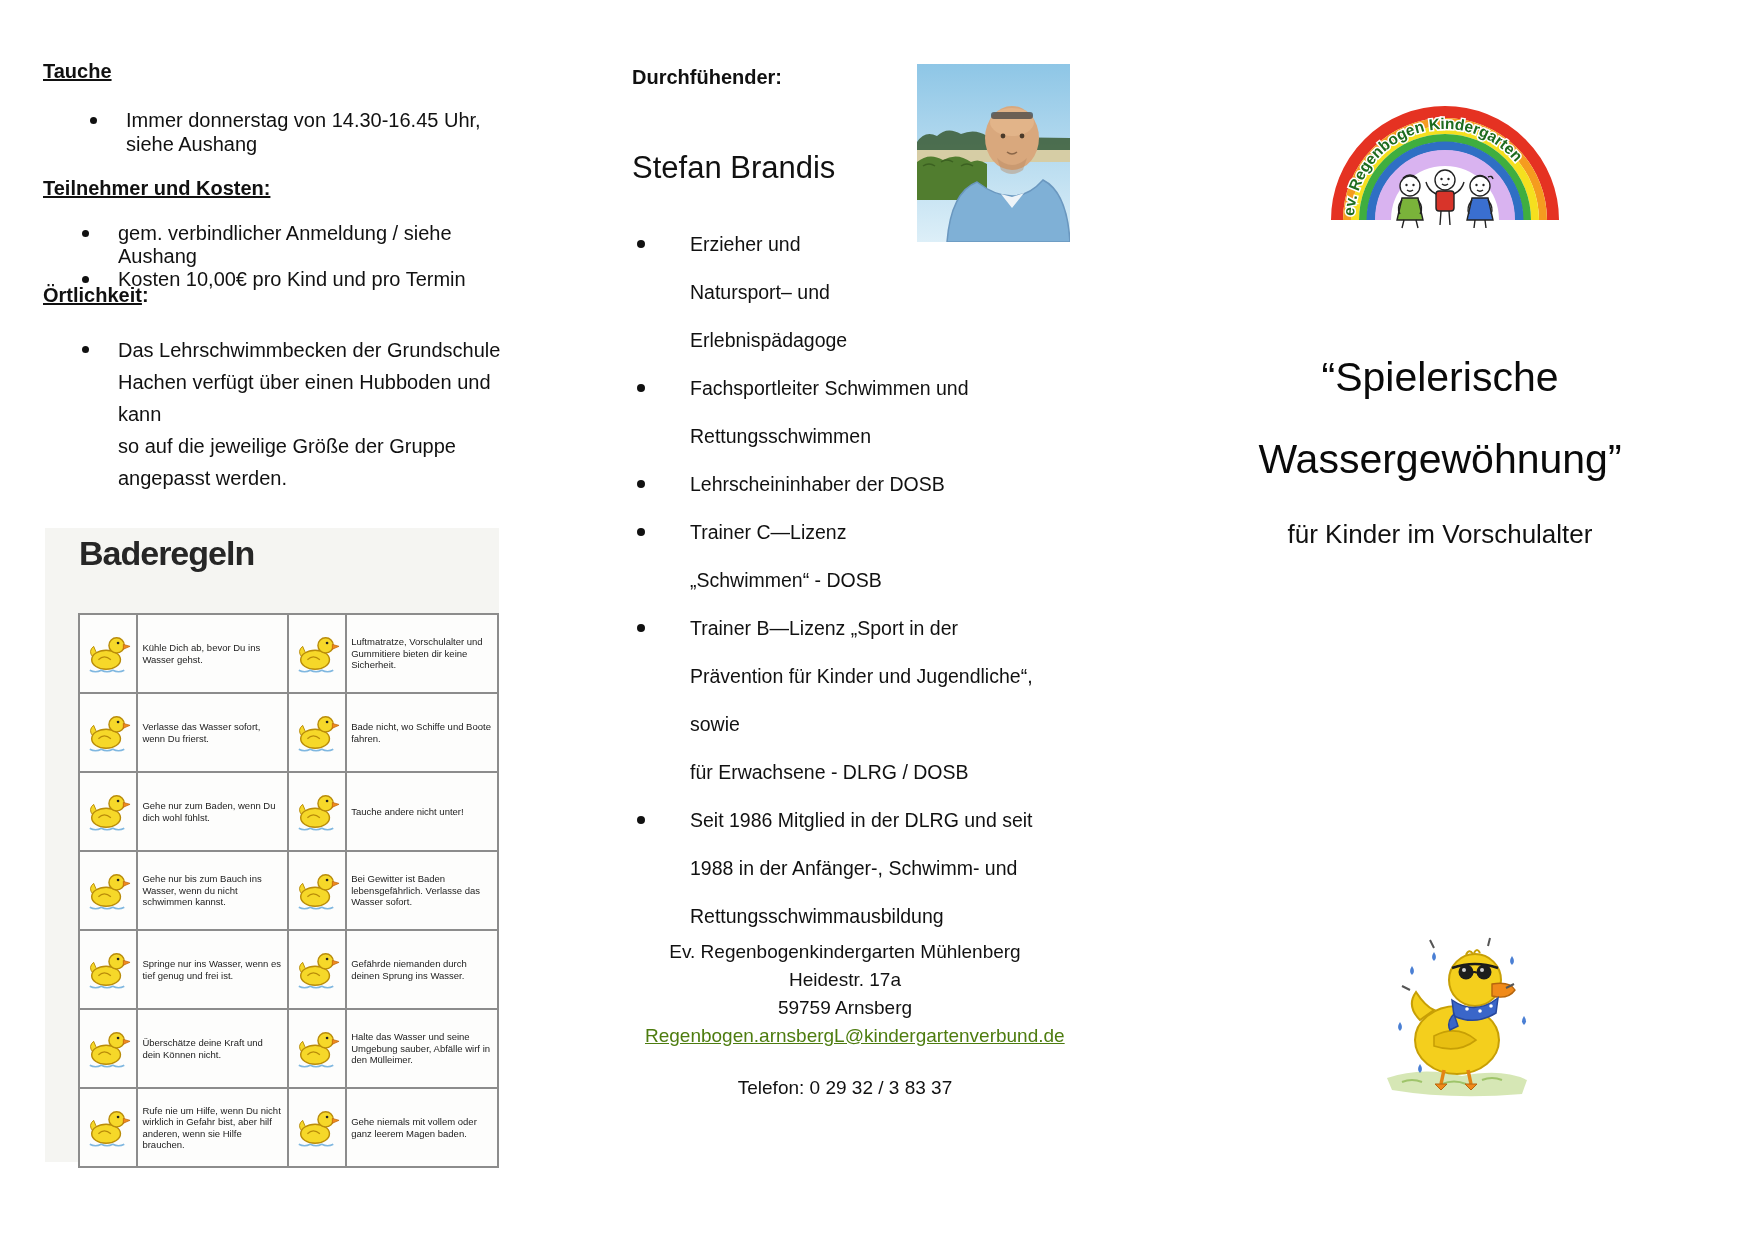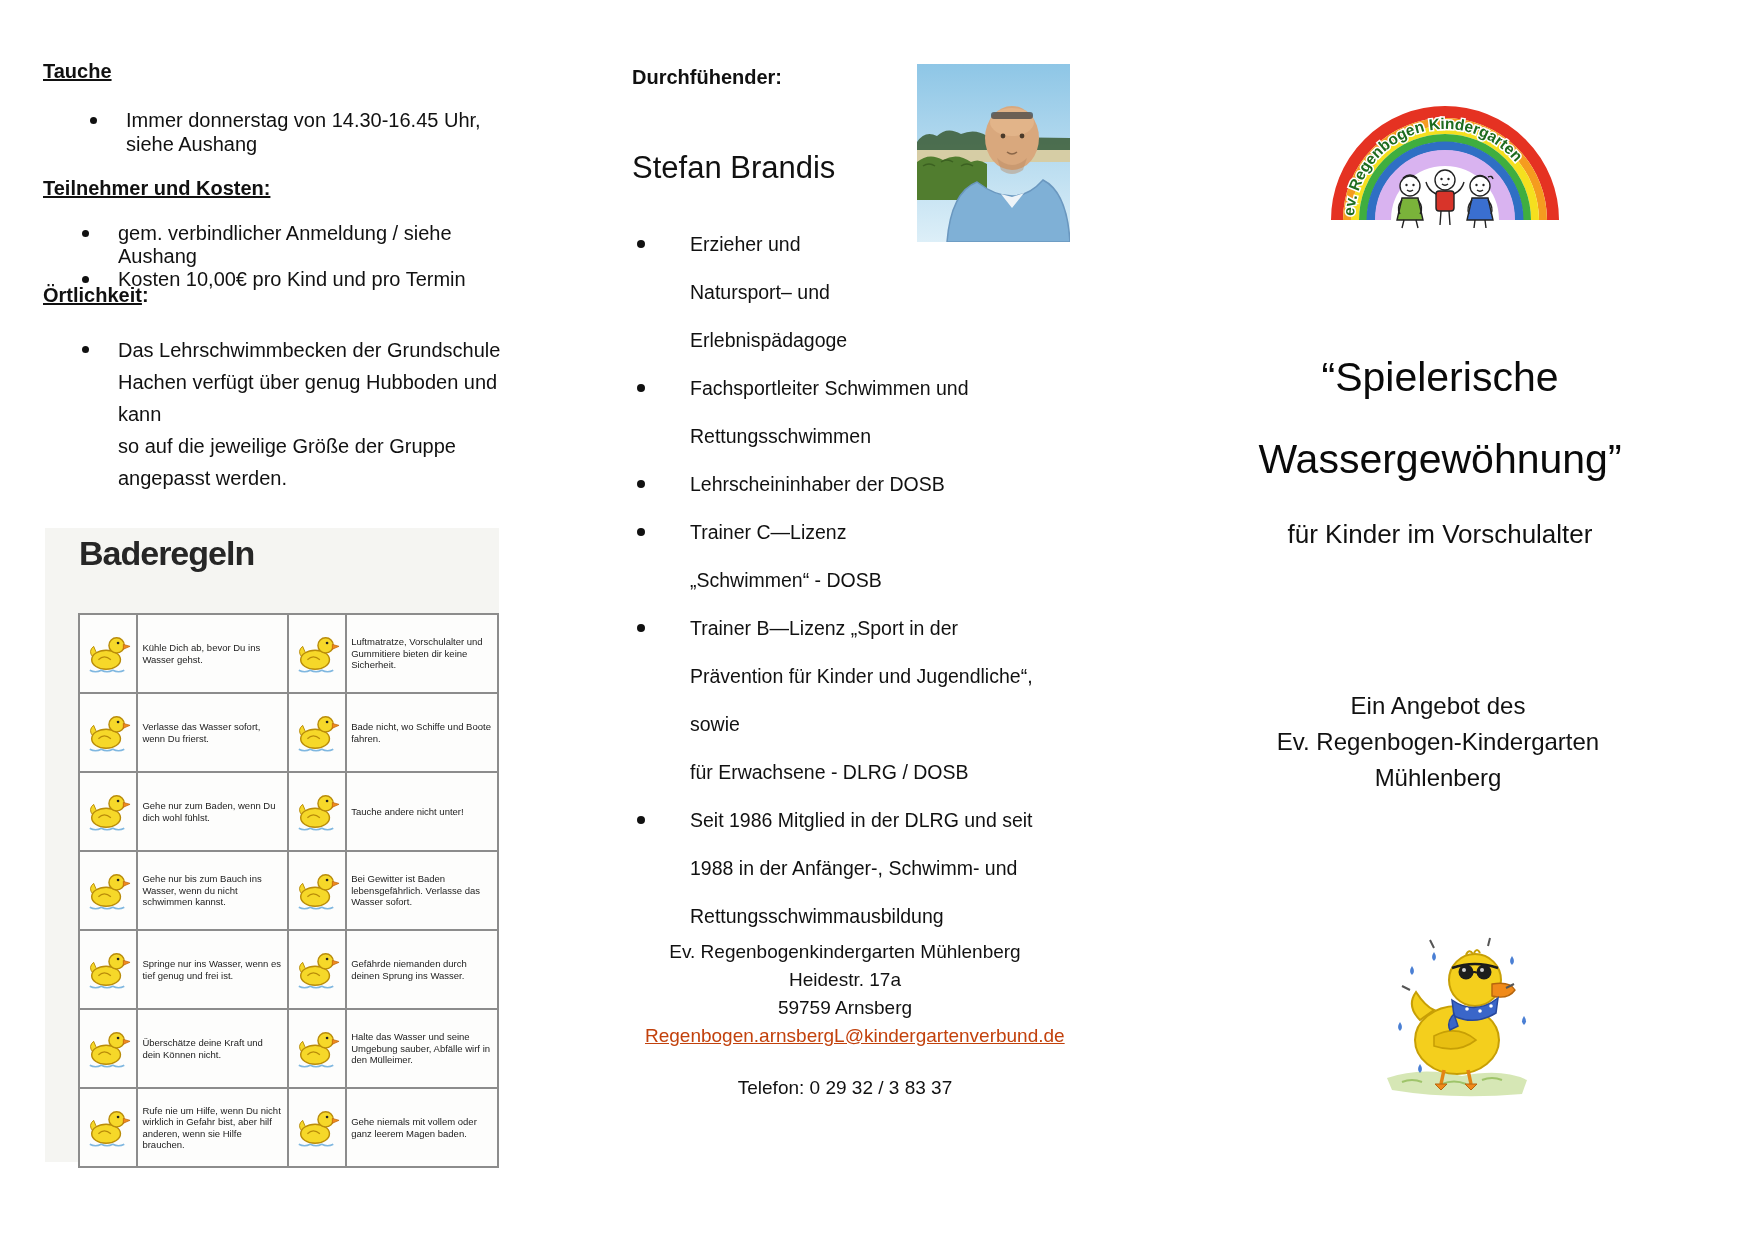--- a/index.html
+++ b/index.html
@@ -26,21 +26,21 @@
   td.txt{width:148px;font-size:9.5px;line-height:11.5px;color:#222;padding:2px 4px;}
   svg.duck{width:48px;height:46px;display:block;margin:0 auto;}
   
   .mlabel{position:absolute;left:632px;top:66px;font-size:20px;font-weight:bold;}
   .mname{position:absolute;left:632px;top:150px;font-size:31px;}
   .photo{position:absolute;left:917px;top:64px;width:153px;height:178px;}
   ul.mlist{position:absolute;left:632px;top:220px;list-style:none;margin:0;padding:0;width:430px;}
   ul.mlist li{position:relative;padding-left:58px;white-space:pre-line;font-size:19.5px;line-height:48px;}
   ul.mlist li::before{content:"";position:absolute;left:5px;top:20px;width:8px;height:8px;border-radius:50%;background:#111;}
   .addr{position:absolute;left:645px;top:938px;width:400px;text-align:center;font-size:19px;line-height:28px;}
-  .addr a{color:#c2410c;text-decoration:underline;cursor:pointer;}
+  .addr a{color:#4d7c0f;text-decoration:underline;cursor:pointer;}
   .phone{margin-top:24px;}
   
   .logo{position:absolute;left:1330px;top:70px;width:230px;height:160px;}
   .rtitle{position:absolute;left:1225px;top:336px;width:430px;text-align:center;font-size:41px;line-height:82px;color:#0a0a0a;}
   .rsub{position:absolute;left:1225px;top:519px;width:430px;text-align:center;font-size:26px;}
   .roffer{position:absolute;left:1228px;top:688px;width:420px;text-align:center;font-size:24px;line-height:36px;}
   .bigduck{position:absolute;left:1372px;top:928px;width:165px;height:175px;}
 </style>
 </head>
 <body>
@@ -72,21 +72,21 @@
 
   <ul class="blist lh23" style="left:43px;top:222px">
     <li>gem. verbindlicher Anmeldung / siehe Aushang</li>
     <li>Kosten 10,00€ pro Kind und pro Termin</li>
   </ul>
 
   <div class="lhead" style="left:43px;top:284px"><span class="u">Örtlichkeit</span><span>:</span></div>
 
   <ul class="blist lh32" style="left:43px;top:334px">
     <li>Das Lehrschwimmbecken der Grundschule
-Hachen verfügt über genug Hubboden und kann
+Hachen verfügt über einen Hubboden und kann
 so auf die jeweilige Größe der Gruppe
 angepasst werden.</li>
   </ul>
 
   <div class="bblock">
     <div class="btitle">Baderegeln</div>
     <table class="rules">
       <tbody>
         <tr>
           <td class="icn">
@@ -280,25 +280,20 @@
     </g>
   </svg>
 
   <div class="rtitle">
     <div>“Spielerische</div>
     <div>Wassergewöhnung”</div>
   </div>
 
   <div class="rsub">für Kinder im Vorschulalter</div>
 
-  <div class="roffer">
-    <div>Ein Angebot des</div>
-    <div>Ev. Regenbogen-Kindergarten</div>
-    <div>Mühlenberg</div>
-  </div>
 
   <svg class="bigduck" viewBox="0 0 165 175">
     <path d="M15 150 Q50 138 90 148 Q130 140 155 152 L150 166 Q80 172 20 162 Z" fill="#cfe3a8" opacity="0.85"></path>
     <path d="M30 154 q10 -4 20 0 M70 156 q12 -5 24 0 M110 152 q10 -4 20 0" stroke="#9fc46a" stroke-width="2" fill="none"></path>
     <path d="M48 92 Q34 78 44 64 Q53 78 62 82 Z" fill="#f4cf1d" stroke="#c79f05" stroke-width="2"></path>
     <ellipse cx="85" cy="112" rx="42" ry="34" fill="#f4cf1d" stroke="#c79f05" stroke-width="2"></ellipse>
     <path d="M62 108 Q85 96 104 112 Q86 126 62 118 Z" fill="#e8bf12" stroke="#c79f05" stroke-width="1.6"></path>
     <path d="M72 142 l-3 14 M96 142 l3 14" stroke="#e28413" stroke-width="3.5" fill="none"></path>
     <path d="M63 156 l12 0 l-6 6 z M93 156 l12 0 l-6 6 z" fill="#f08a1a" stroke="#b5650d" stroke-width="1"></path>
     <circle cx="103" cy="52" r="26" fill="#f4cf1d" stroke="#c79f05" stroke-width="2"></circle>

